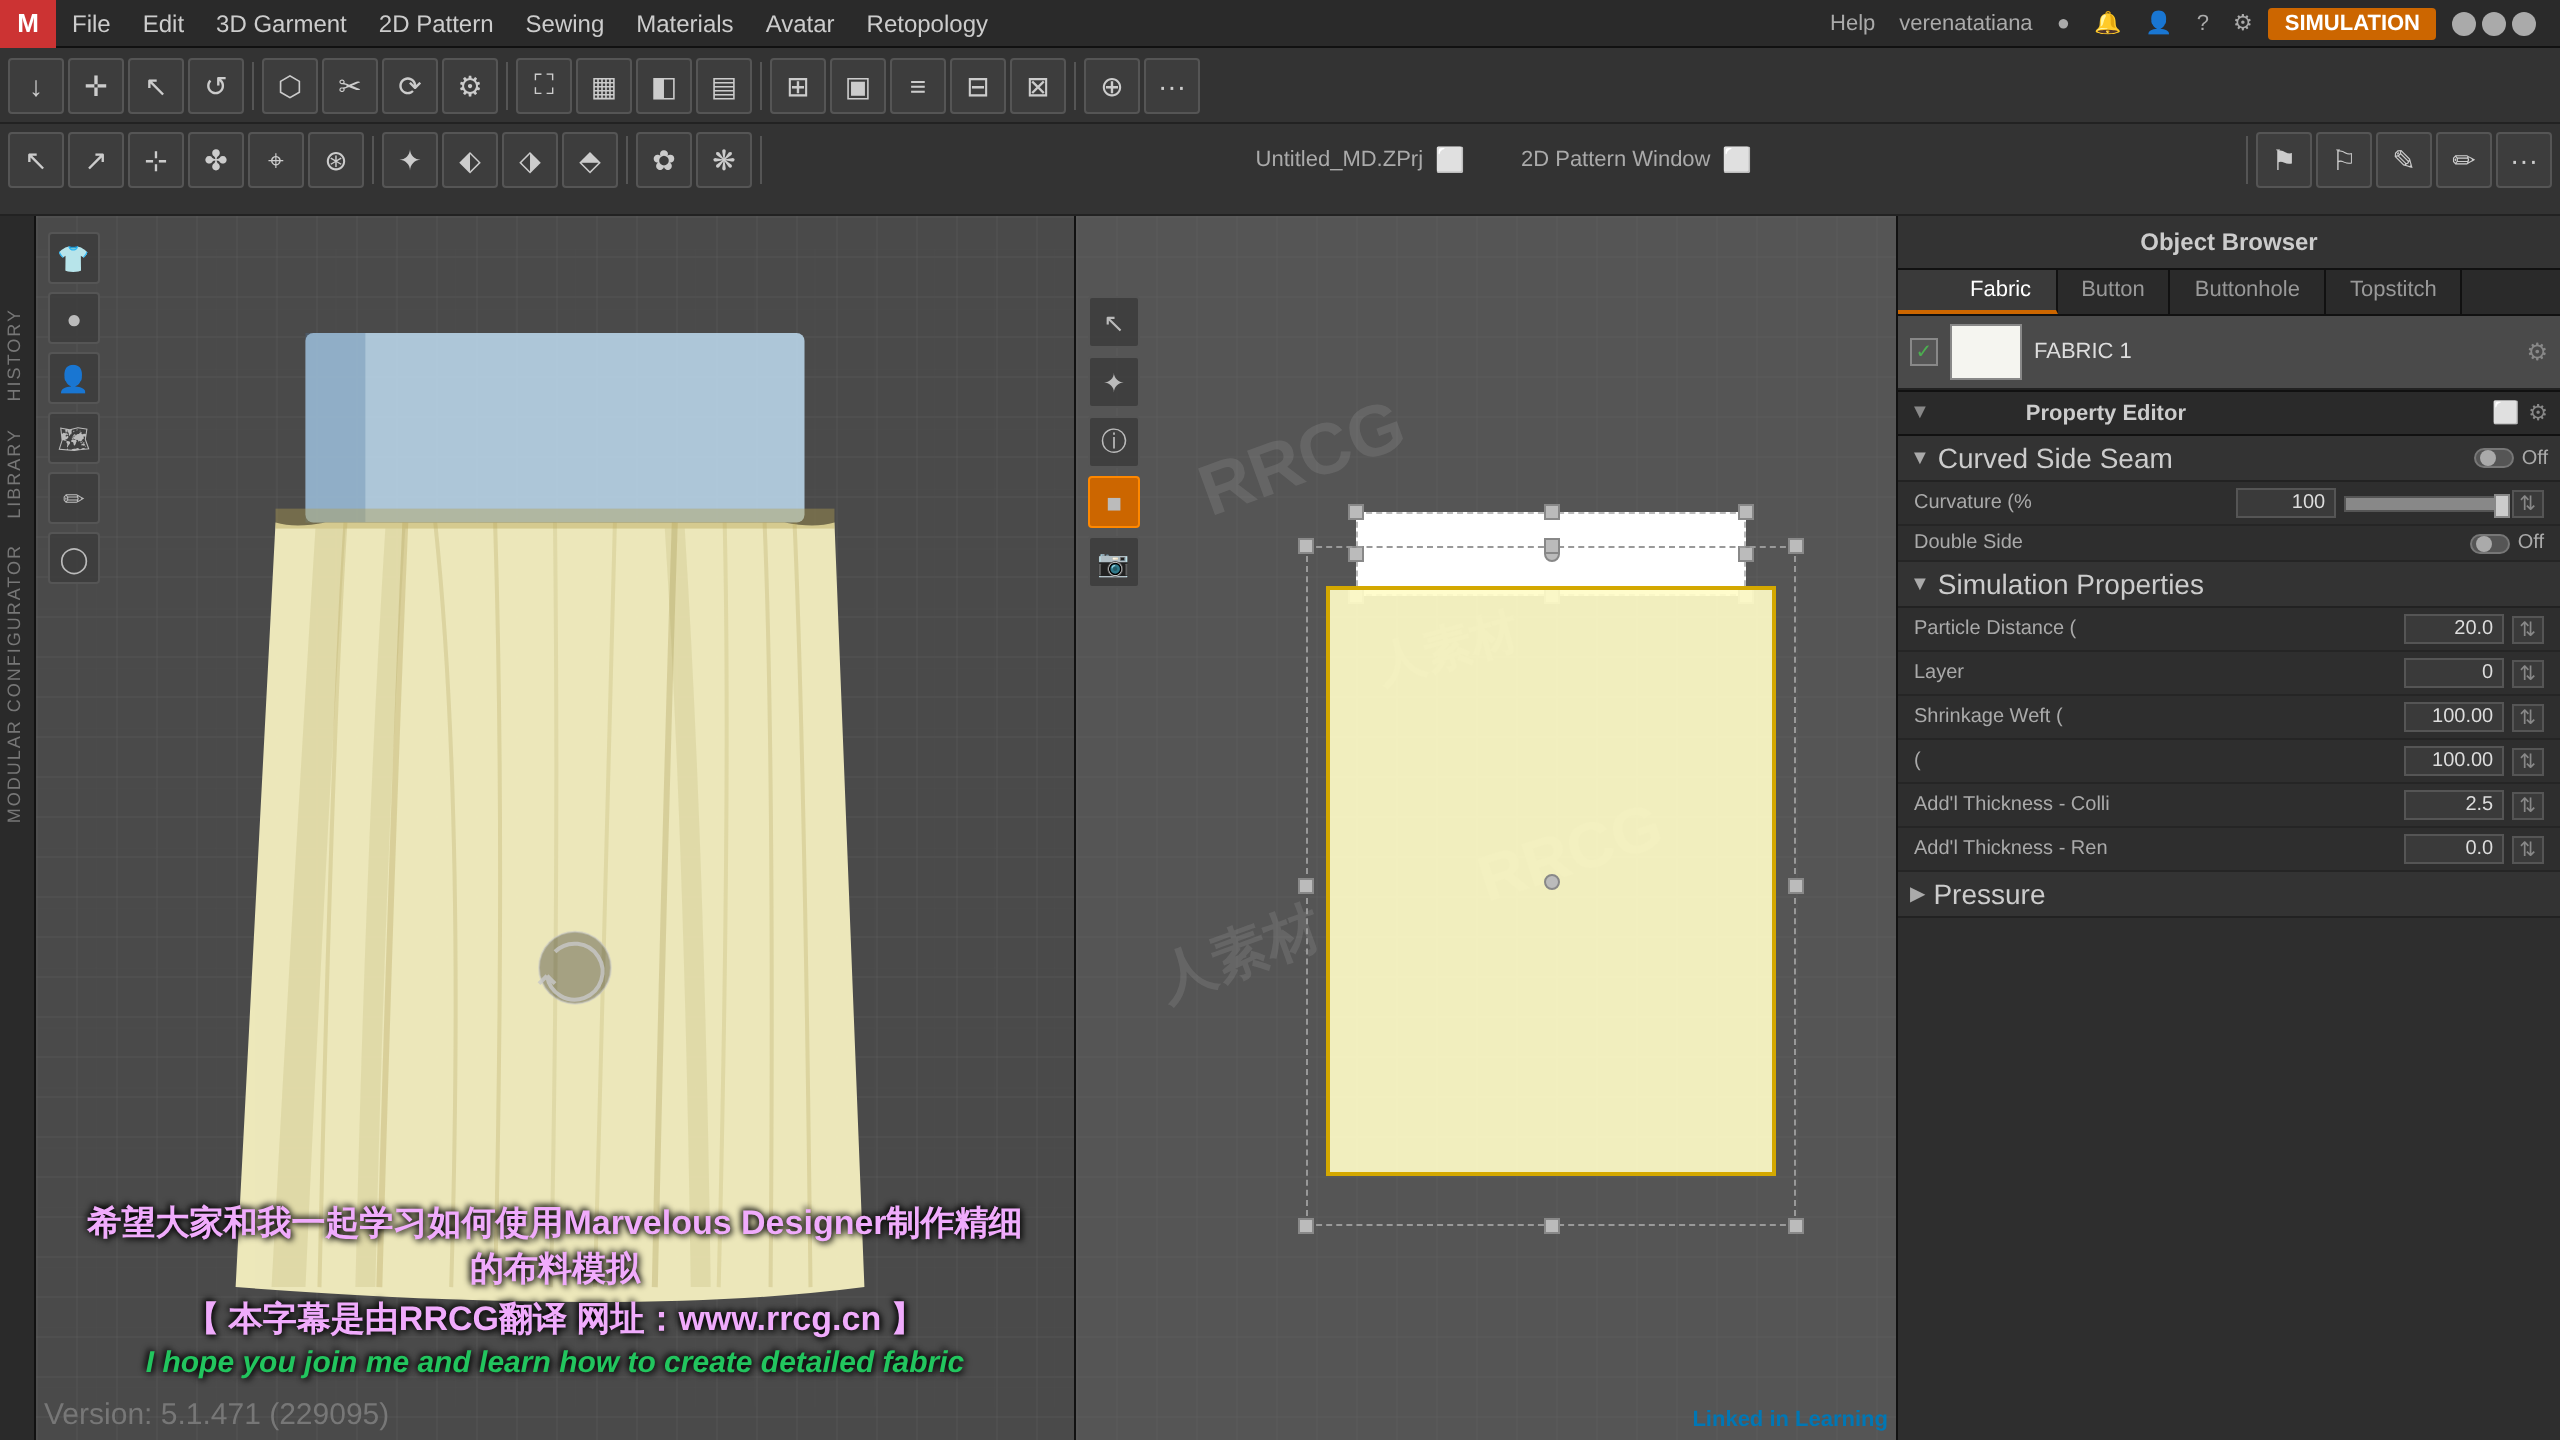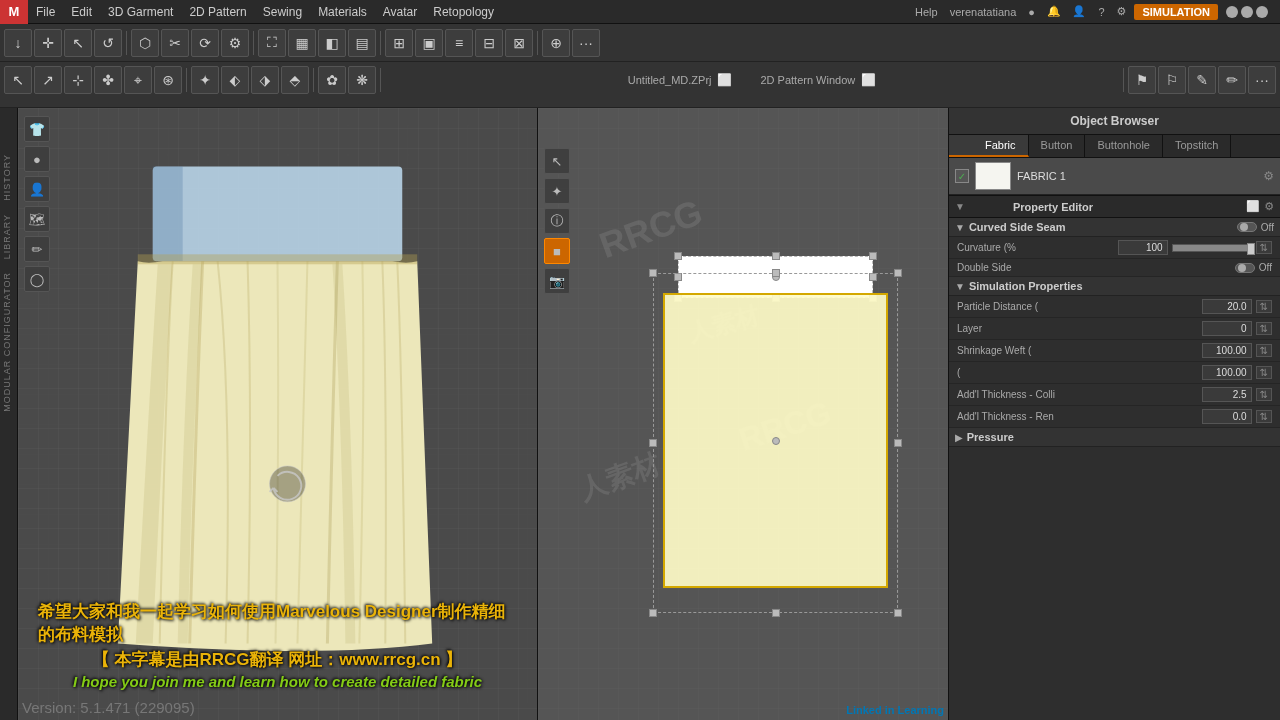--- a/index.html
+++ b/index.html
@@ -126,21 +126,21 @@
     .pe-icon-btn { font-size: 11px; color: #888; cursor: pointer; }
 
     .prop-section {
       background: #2e2e2e;
     }
     .prop-section-header {
       display: flex; align-items: center; padding: 3px 6px; background: #333;
       border-bottom: 1px solid #222; cursor: pointer; gap: 4px;
     }
     .prop-section-arrow { font-size: 10px; color: #aaa; }
-    .prop-section-title { font-size: 11px; color: #ccc; font-weight: bold; }
+    .prop-section-title { font-size: 14px; color: #ccc; font-weight: normal; }
     .prop-row {
       display: flex; align-items: center; padding: 3px 8px; border-bottom: 1px solid #252525;
       gap: 4px;
     }
     .prop-label { font-size: 10px; color: #aaa; flex: 1; white-space: nowrap; }
     .prop-value {
       font-size: 10px; color: #ddd; background: #3a3a3a; border: 1px solid #555;
       padding: 1px 4px; min-width: 50px; text-align: right;
     }
     .prop-slider-container { flex: 0 0 80px; height: 8px; background: #3a3a3a; border: 1px solid #555; position: relative; }
@@ -159,25 +159,25 @@
     .toggle-knob { width: 8px; height: 8px; background: #aaa; border-radius: 50%; }
     .prop-spin-btn { font-size: 10px; color: #888; cursor: pointer; background: #3a3a3a; border: 1px solid #555; padding: 0 3px; }
 
     
     #subtitle-overlay {
       position: absolute; bottom: 30px; left: 0; right: 0;
       display: flex; flex-direction: column; align-items: center; gap: 2px;
       pointer-events: none;
     }
     .subtitle-line {
-      color: #eab308; font-size: 17px; font-weight: bold; text-shadow: 1px 1px 3px black, -1px -1px 3px black;
-      padding: 0 20px;
+      color: #f0abfc; font-size: 17px; font-weight: bold; text-shadow: 1px 1px 3px black, -1px -1px 3px black;
+      text-align: center; padding: 0 20px;
     }
     .subtitle-line-en {
-      color: #84cc16; font-size: 15px; font-weight: bold; text-shadow: 1px 1px 3px black, -1px -1px 3px black;
+      color: #22c55e; font-size: 15px; font-weight: bold; text-shadow: 1px 1px 3px black, -1px -1px 3px black;
       font-style: italic; text-align: center; padding: 0 10px;
     }
 
     
     #version-bar {
       position: absolute; bottom: 4px; left: 4px;
       font-size: 15px; color: #777;
     }
     #linkedin-badge {
       position: absolute; bottom: 4px; right: 4px;

